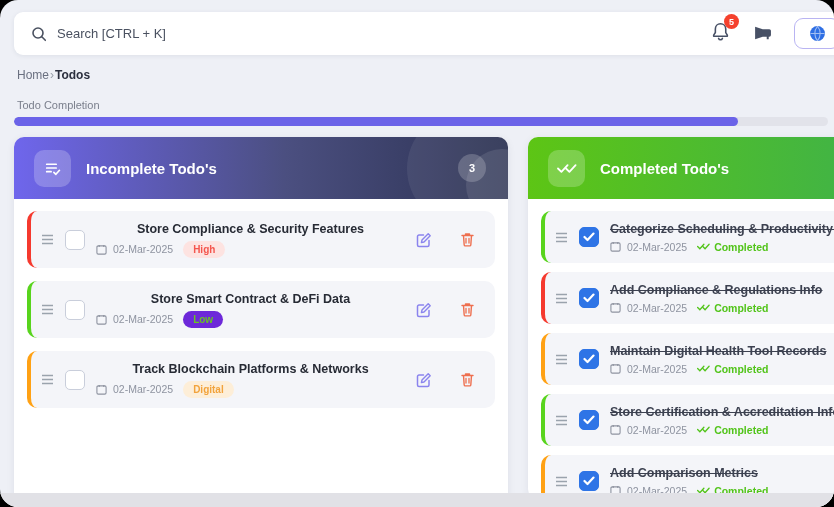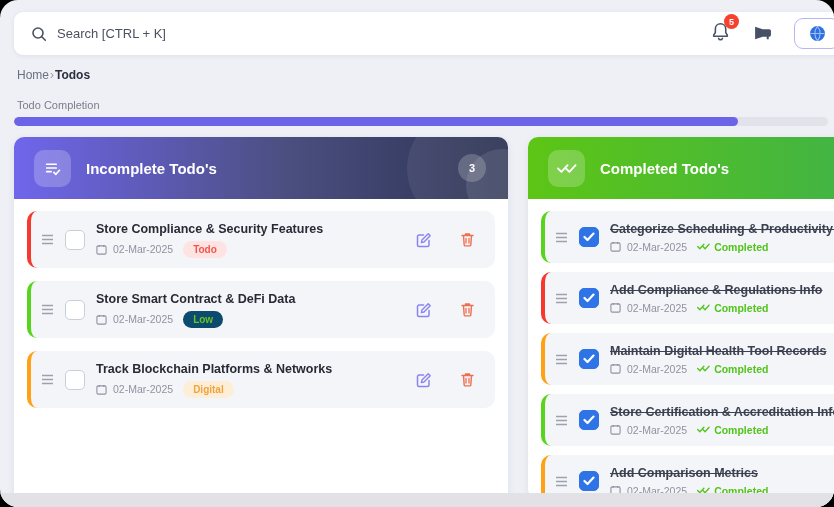--- a/index.html
+++ b/index.html
@@ -60,21 +60,21 @@
     position:absolute; right:22px; top:50%; transform:translateY(-50%);
     width:28px; height:28px; border-radius:50%; background:rgba(255,255,255,.20);
     color:#fff; font-size:11px; font-weight:bold; display:flex; align-items:center; justify-content:center;
   }
   .card-body { padding:12px 13px; }
   
   .todo-row {
     background:#f4f5f9; border-radius:10px; border-left:4px solid #ccc;
     display:flex; align-items:center; padding:0 12px 0 10px; gap:11px;
   }
-  .card-left  .todo-row { height:57px; margin-bottom:13px; }
+  .card-left  .todo-row { height:57px; margin-bottom:13px;text-align:center; }
   .card-right .todo-row { height:52px; margin-bottom:9px; }
   .drag { display:flex; cursor:grab; flex:0 0 auto; }
   .cb {
     width:20px; height:20px; border-radius:5px; background:#fff;
     border:1.5px solid #c9cedb; flex:0 0 auto; cursor:pointer;
     display:flex; align-items:center; justify-content:center;
   }
   .cb.checked { background:#2e74e6; border-color:#2e74e6; }
   .todo-main { flex:1 1 auto; min-width:0; }
   .todo-title { font-size:12.5px; font-weight:bold; color:#272b35; white-space:nowrap; }
@@ -163,21 +163,21 @@
         <div class="todo-main">
           <div class="todo-title">Store Compliance &amp; Security Features</div>
           <div class="todo-meta">
             <span style="display:flex;">
                 <svg width="11" height="11" viewBox="0 0 12 12">
                   <rect x="1" y="2" width="10" height="9" rx="1.5" fill="none" stroke="#8e93a0" stroke-width="1.2"></rect>
                   <path d="M3.5 1v2.2M8.5 1v2.2" stroke="#8e93a0" stroke-width="1.2"></path>
                 </svg>
               </span>
             <span>02-Mar-2025</span>
-            <span class="prio-badge" style="background-color: rgb(253, 227, 225); color: rgb(244, 86, 78);">Todo</span>
+            <span class="prio-badge" style="background-color: rgb(253, 227, 225); color: rgb(244, 86, 78);">High</span>
           </div>
         </div>
         <div class="todo-actions">
           <span class="act">
               <svg width="16" height="16" viewBox="0 0 16 16">
                 <path d="M13 8.5V13a1.5 1.5 0 01-1.5 1.5H3A1.5 1.5 0 011.5 13V4.5A1.5 1.5 0 013 3h4.5" fill="none" stroke="#8a84ee" stroke-width="1.5" stroke-linecap="round"></path>
                 <path d="M12.2 1.8l2 2L8 10l-2.6.6L6 8l6.2-6.2z" fill="none" stroke="#8a84ee" stroke-width="1.4" stroke-linejoin="round"></path>
               </svg>
             </span>
           <span class="act">
@@ -199,21 +199,21 @@
         <div class="todo-main">
           <div class="todo-title">Store Smart Contract &amp; DeFi Data</div>
           <div class="todo-meta">
             <span style="display:flex;">
                 <svg width="11" height="11" viewBox="0 0 12 12">
                   <rect x="1" y="2" width="10" height="9" rx="1.5" fill="none" stroke="#8e93a0" stroke-width="1.2"></rect>
                   <path d="M3.5 1v2.2M8.5 1v2.2" stroke="#8e93a0" stroke-width="1.2"></path>
                 </svg>
               </span>
             <span>02-Mar-2025</span>
-            <span class="prio-badge" style="background-color: #0c4a6e; color: rgb(103, 196, 34);">Low</span>
+            <span class="prio-badge" style="background-color: #6d28d9; color: rgb(103, 196, 34);">Low</span>
           </div>
         </div>
         <div class="todo-actions">
           <span class="act">
               <svg width="16" height="16" viewBox="0 0 16 16">
                 <path d="M13 8.5V13a1.5 1.5 0 01-1.5 1.5H3A1.5 1.5 0 011.5 13V4.5A1.5 1.5 0 013 3h4.5" fill="none" stroke="#8a84ee" stroke-width="1.5" stroke-linecap="round"></path>
                 <path d="M12.2 1.8l2 2L8 10l-2.6.6L6 8l6.2-6.2z" fill="none" stroke="#8a84ee" stroke-width="1.4" stroke-linejoin="round"></path>
               </svg>
             </span>
           <span class="act">

